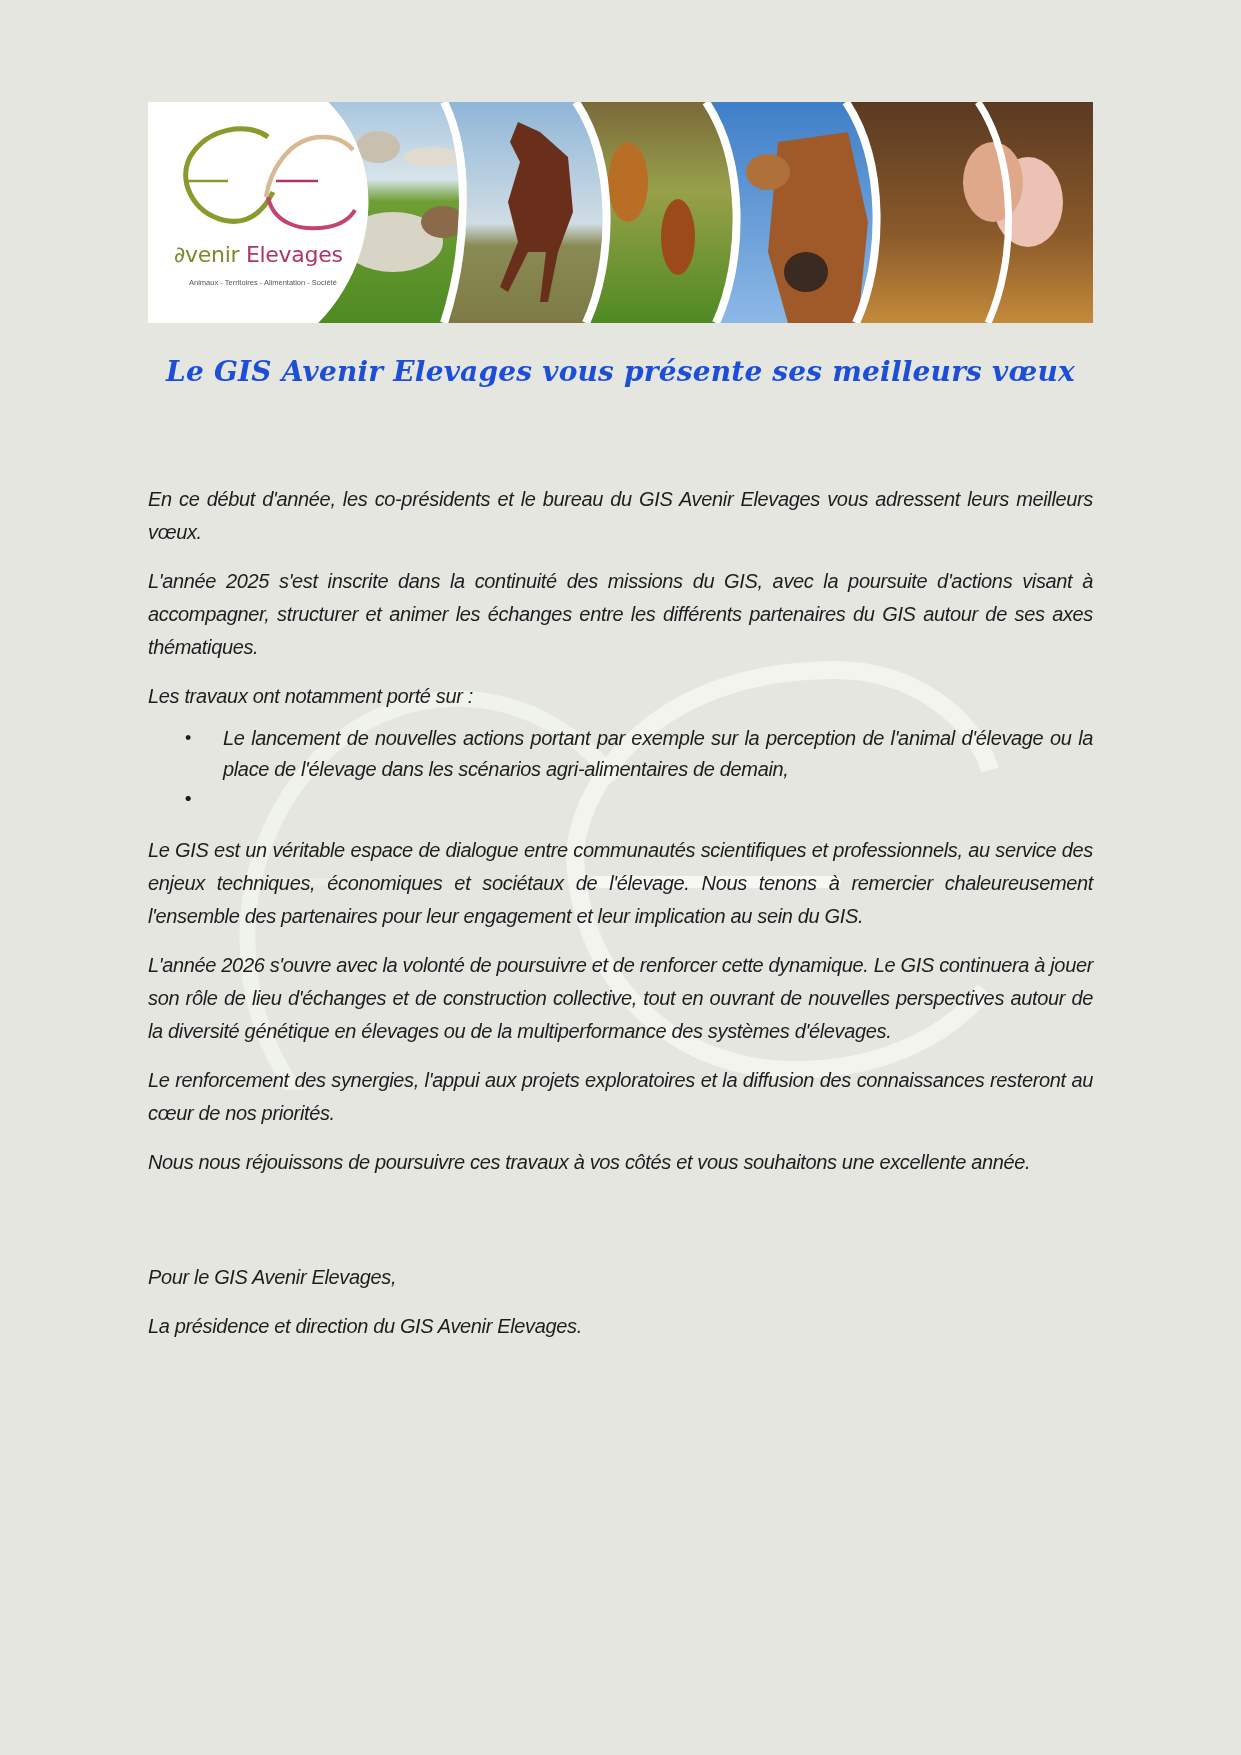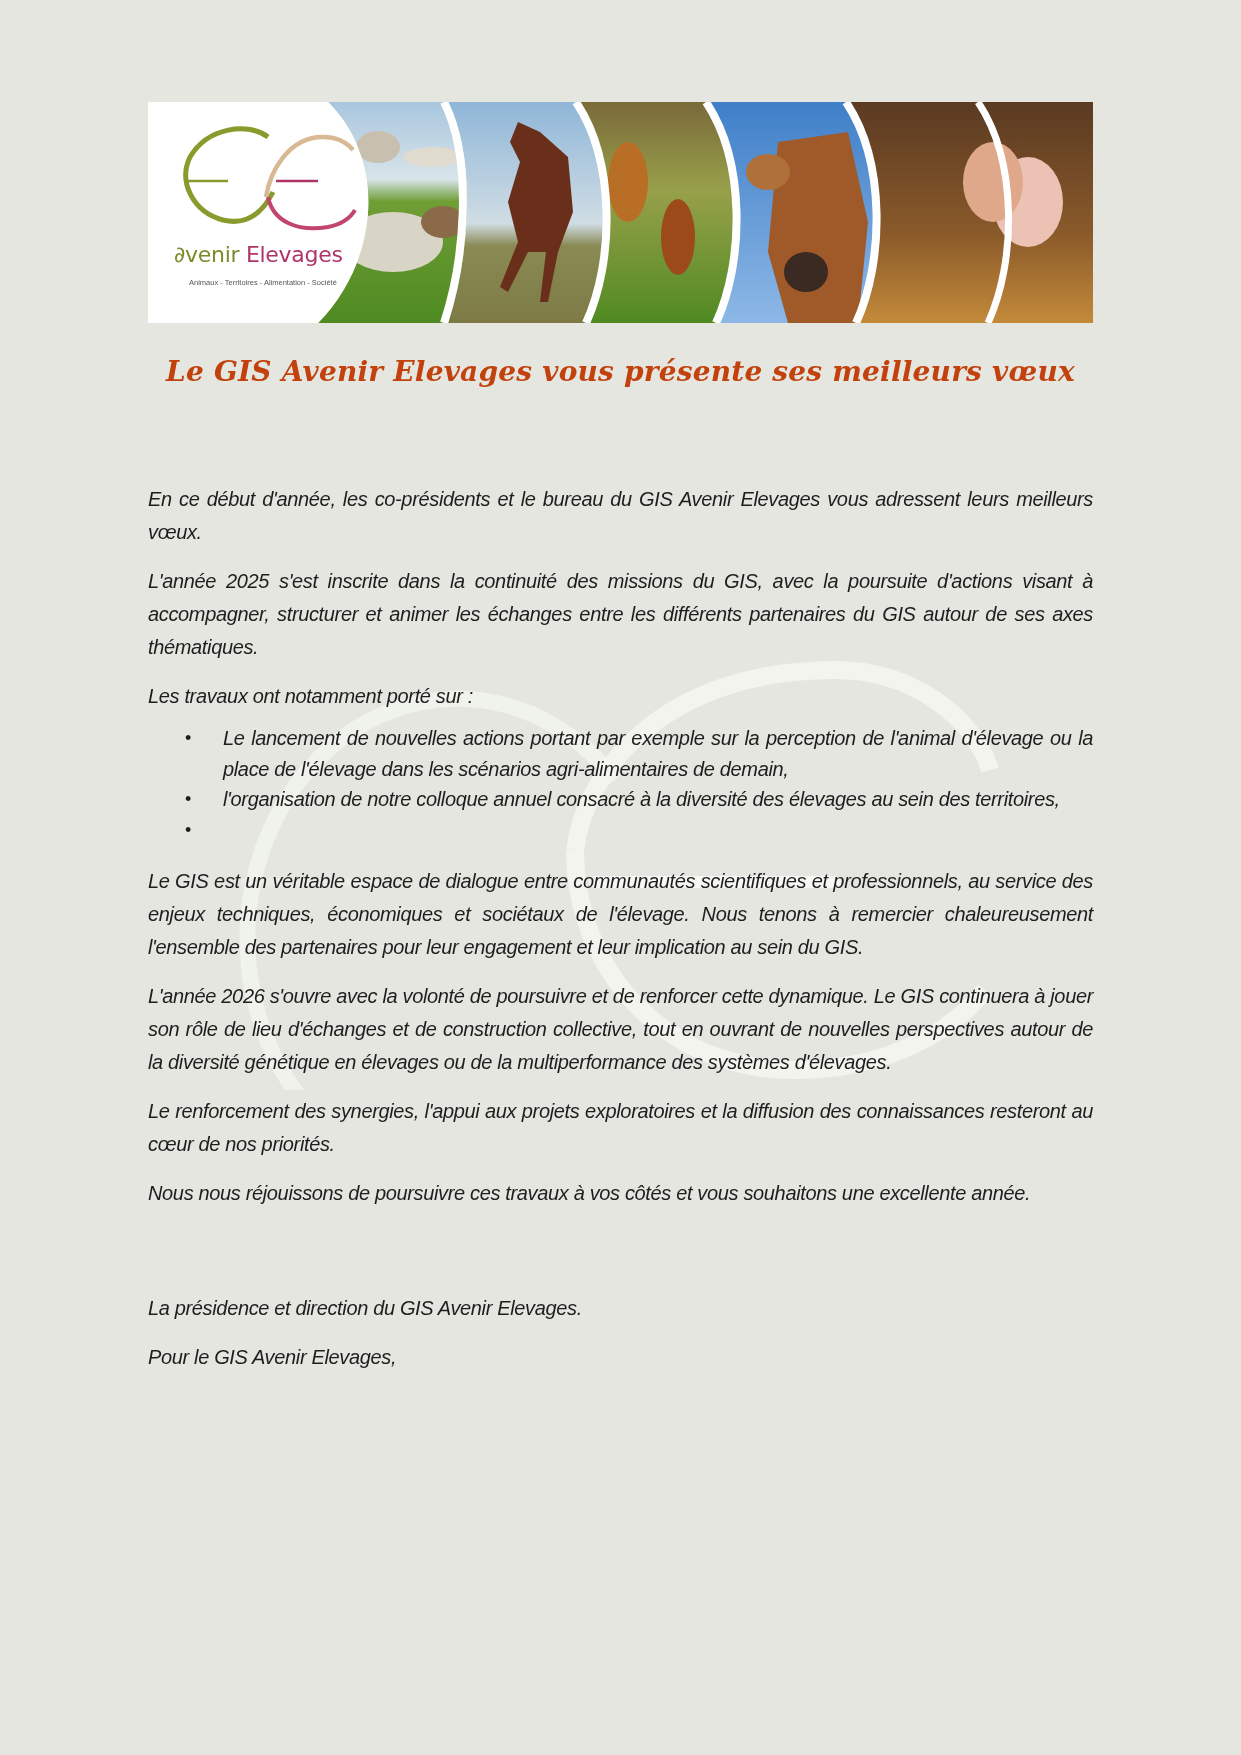--- a/index.html
+++ b/index.html
@@ -53,21 +53,21 @@
     .title {
       position: absolute;
       left: 148px;
       width: 945px;
       top: 355px;
       text-align: center;
       font-family: "DejaVu Serif", serif;
       font-style: italic;
       font-weight: bold;
       font-size: 28px;
-      color: #c2410c;
+      color: #1d4ed8;
       letter-spacing: 0.2px;
     }
     .content {
       position: absolute;
       left: 148px;
       top: 467px;
       width: 945px;
       font-family: "Liberation Sans", sans-serif;
       font-style: italic;
       font-size: 20px;
@@ -184,23 +184,23 @@
 </div>
 
 <h1 class="title" style="margin:0;">Le GIS Avenir Elevages vous présente ses meilleurs vœux</h1>
 
 <div class="content">
   <p>En ce début d'année, les co-présidents et le bureau du GIS Avenir Elevages vous adressent leurs meilleurs vœux.</p>
   <p>L'année 2025 s'est inscrite dans la continuité des missions du GIS, avec la poursuite d'actions visant à accompagner, structurer et animer les échanges entre les différents partenaires du GIS autour de ses axes thématiques.</p>
   <p style="margin-bottom:10px;">Les travaux ont notamment porté sur :</p>
   <ul>
     <li><span class="bullet">•</span><span>Le lancement de nouvelles actions portant par exemple sur la perception de l'animal d'élevage ou la place de l'élevage dans les scénarios agri-alimentaires de demain,</span></li>
-    <li><span class="bullet">•</span><span>l'organisation de notre colloque annuel consacré à la diversité des élevages au sein des territoires,</span></li>
+    <li><span class="bullet">•</span></li>
     <li><span class="bullet">•</span></li>
   </ul>
   <p>Le GIS est un véritable espace de dialogue entre communautés scientifiques et professionnels, au service des enjeux techniques, économiques et sociétaux de l'élevage. Nous tenons à remercier chaleureusement l'ensemble des partenaires pour leur engagement et leur implication au sein du GIS.</p>
   <p>L'année 2026 s'ouvre avec la volonté de poursuivre et de renforcer cette dynamique. Le GIS continuera à jouer son rôle de lieu d'échanges et de construction collective, tout en ouvrant de nouvelles perspectives autour de la diversité génétique en élevages ou de la multiperformance des systèmes d'élevages.</p>
   <p>Le renforcement des synergies, l'appui aux projets exploratoires et la diffusion des connaissances resteront au cœur de nos priorités.</p>
   <p>Nous nous réjouissons de poursuivre ces travaux à vos côtés et vous souhaitons une excellente année.</p>
   <div class="spacer-lg"></div>
+  <p>Pour le GIS Avenir Elevages,</p>
   <p>La présidence et direction du GIS Avenir Elevages.</p>
-  <p>Pour le GIS Avenir Elevages,</p>
 </div>
 
 </body></html>

